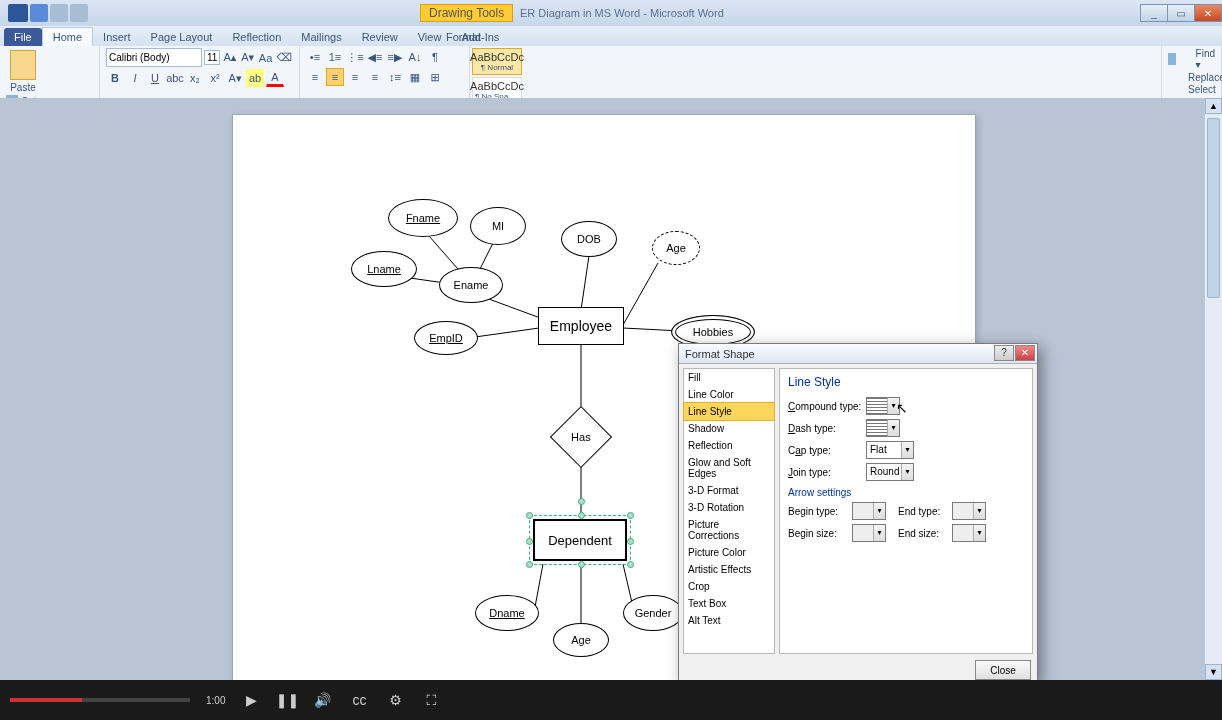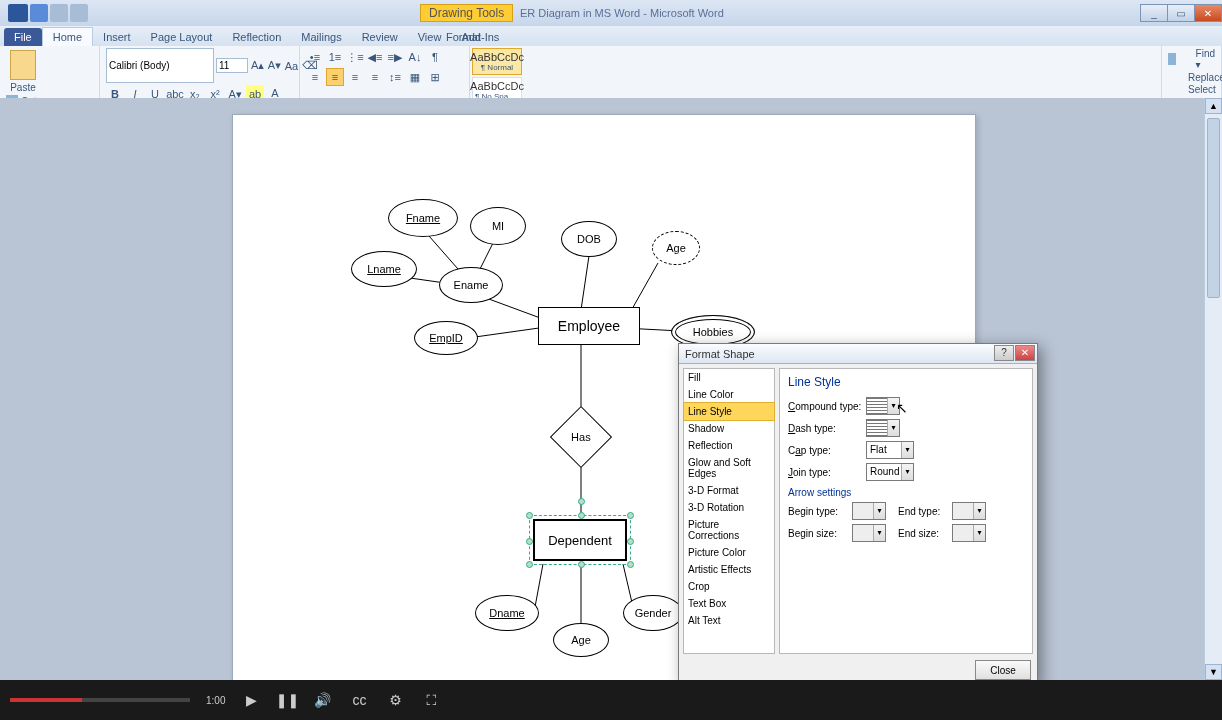--- a/index.html
+++ b/index.html
@@ -31,22 +31,22 @@
 
 .clip-group { width: 100px; display:flex;}
 .clip-paste { width: 34px; text-align:center;}
 .clip-paste .icon { width:26px; height:30px; background:#f7d88c; border:1px solid #cba646; margin:2px auto;}
 .clip-btns { display:flex; flex-direction:column; gap:1px; font-size:10px; padding-top:2px;}
 .clip-btns div { display:flex; align-items:center; gap:3px;}
 .clip-btns .icn { width:12px; height:12px; background:#8ab4d8; display:inline-block;}
 
 .font-group { width:200px; }
 .font-row { display:flex; gap:2px; align-items:center; margin-bottom:2px;}
-.font-select { border:1px solid #a7bdd6; background:#fff; font-size:10px; padding:11px 2px; width:108px;}
-.size-select { border:1px solid #a7bdd6; background:#fff; font-size:10px; padding:1px 2px; width:32px;}
+.font-select { border:1px solid #a7bdd6; background:#fff; font-size:10px; padding:3px 2px; width:96px;}
+.size-select { border:1px solid #a7bdd6; background:#fff; font-size:10px; padding:1px 2px; width:16px;}
 .rb-btn { width:18px; height:18px; border:1px solid transparent; display:inline-flex; align-items:center; justify-content:center; font-size:11px; cursor:pointer;}
 .rb-btn.active { border-color:#e0a828; background:#fbd06e; }
 .rb-btn.bold { font-weight:bold;}
 .rb-btn.italic { font-style:italic;}
 .rb-btn.underline { text-decoration:underline;}
 
 .para-group { width:170px; }
 
 .styles-group { flex: 1; display:flex; gap:2px; overflow:hidden; padding:2px;}
 .style-item { width:50px; height:48px; border:1px solid #d4e0ee; background:#fff; font-size:9px; text-align:center; display:flex; flex-direction:column; justify-content:space-between; padding:2px; cursor:pointer;}
@@ -269,21 +269,21 @@
     <div class="shape ellipse" style="left:155px;top:84px;width:70px;height:38px">
         <span class="underline-label">Fname</span>
       </div>
     <div class="shape ellipse" style="left:237px;top:92px;width:56px;height:38px">MI</div>
     <div class="shape ellipse" style="left:328px;top:106px;width:56px;height:36px">DOB</div>
     <div class="shape ellipse dashed" style="left:419px;top:116px;width:48px;height:34px">Age</div>
     <div class="shape ellipse" style="left:118px;top:136px;width:66px;height:36px">
         <span class="underline-label">Lname</span>
       </div>
     <div class="shape ellipse" style="left:206px;top:152px;width:64px;height:36px">Ename</div>
-    <div class="shape rect" style="left:305px;top:192px;width:102px;height:38px;font-size:14px">Employee</div>
+    <div class="shape rect" style="left:305px;top:192px;width:86px;height:38px;font-size:14px">Employee</div>
     <div class="shape ellipse double" style="left:438px;top:200px;width:84px;height:34px;border-width:1px">Hobbies</div>
     <div class="shape ellipse" style="left:181px;top:206px;width:64px;height:34px">
         <span class="underline-label">EmpID</span>
       </div>
     <div class="shape diamond" style="left:326px;top:300px;width:44px;height:44px">
         <span>Has</span>
       </div>
 
     <div class="sel-handles" style="left:296px;top:400px;width:102px;height:50px">
       <div class="handle" style="left:-4px;top:-4px"></div>

